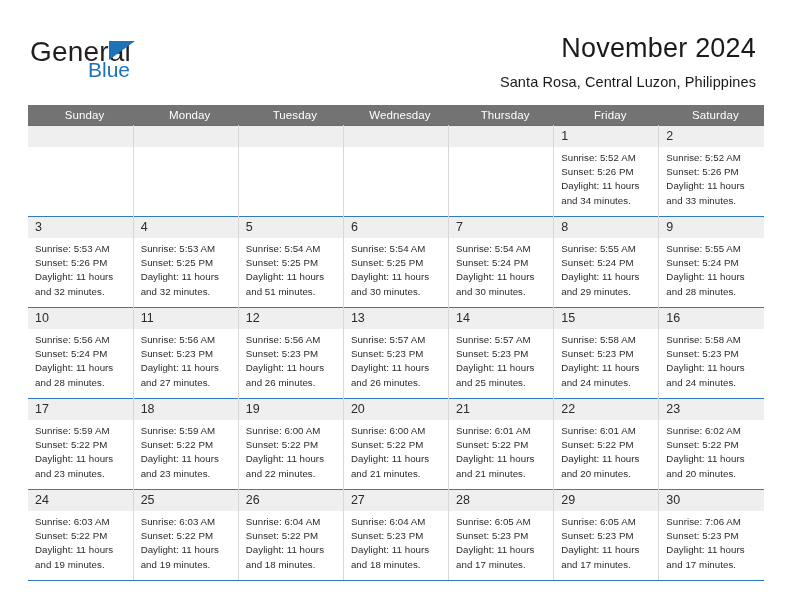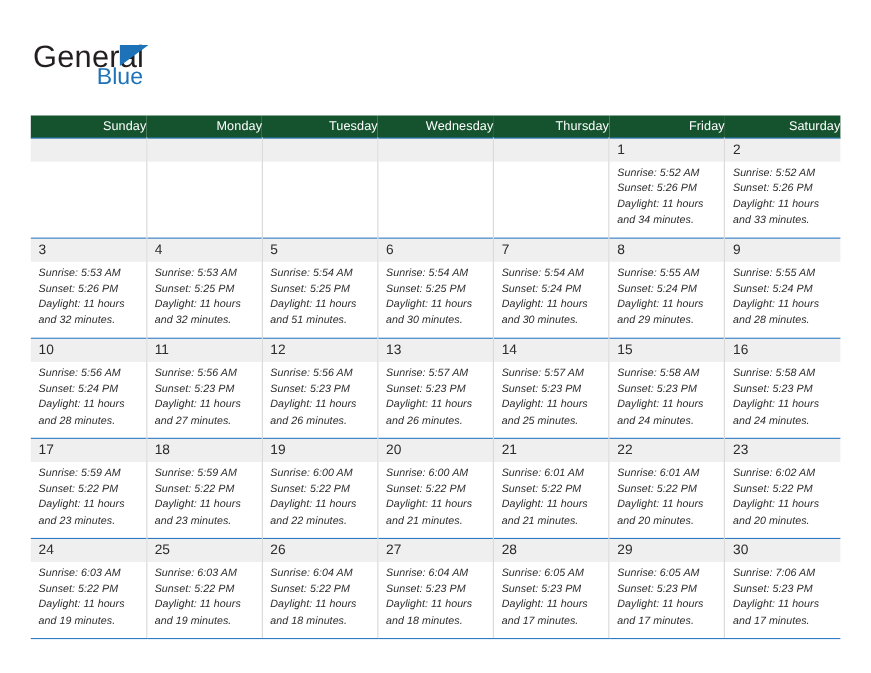--- a/index.html
+++ b/index.html
@@ -79,25 +79,25 @@
   
   .calendar {
     position: absolute;
     left: 28px;
     top: 105px;
     width: 736px;
     border-collapse: collapse;
     table-layout: fixed;
   }
   .calendar th {
-    background: #14532d;
+    background: #737373;
     color: #ffffff;
     font-size: 11.5px;
     font-weight: normal;
-    text-align: right;
+    text-align: center;
     padding: 4px 0 4px 8px;
     height: 19px;
     letter-spacing: 0.1px;
   }
   .calendar td {
     width: 105.14px;
     height: 91px;
     vertical-align: top;
     border-top: 1.6px solid #2f7ac1;
     border-right: 1px solid #d8d8d8;
@@ -118,34 +118,37 @@
     height: 21px;
     line-height: 15px;
   }
   .cell-empty .daynum { color: transparent; }
   .info {
     padding: 4px 6px 0 7px;
     font-size: 9.7px;
     line-height: 14.2px;
     color: #2b2b2b;
     letter-spacing: 0.05px;
-    font-style: italic;
   }
   .info span { display: block; white-space: nowrap; }
 </style>
 </head>
 <body>
 
 <div class="page">
 
   <div class="header">
     <div class="logo">
       <span class="logo-general">General</span>
       <span class="logo-triangle"></span>
       <span class="logo-blue">Blue</span>
+    </div>
+    <div class="title-block">
+      <div class="cal-title">November 2024</div>
+      <div class="cal-subtitle">Santa Rosa, Central Luzon, Philippines</div>
     </div>
   </div>
 
   <table class="calendar">
     <thead>
       <tr>
         <th>Sunday</th>
         <th>Monday</th>
         <th>Tuesday</th>
         <th>Wednesday</th>

